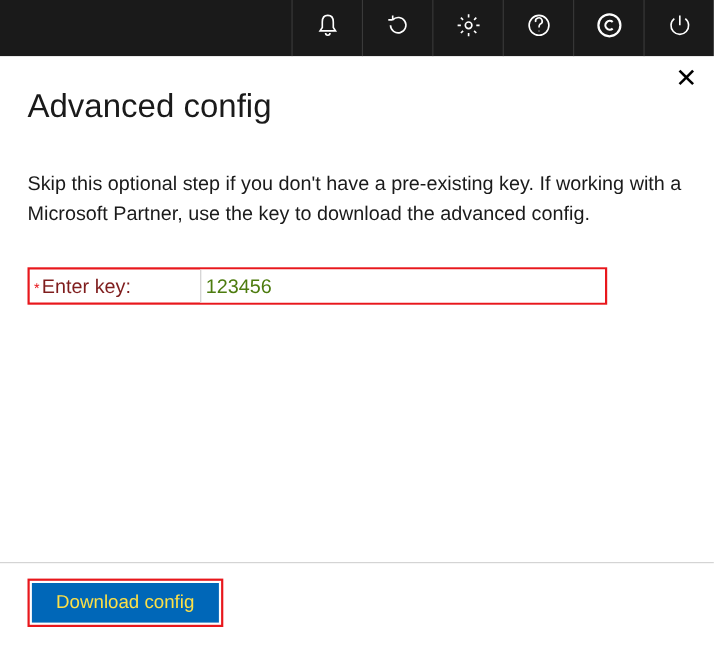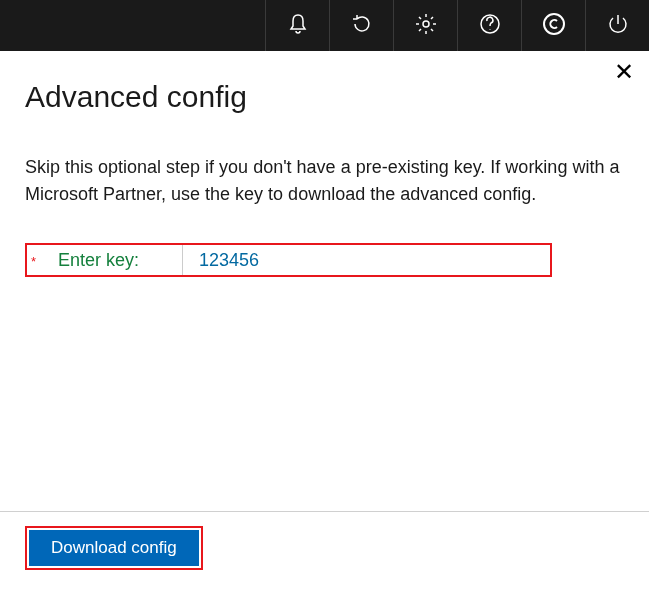--- a/index.html
+++ b/index.html
@@ -77,46 +77,45 @@
       width: 155px;
       padding-left: 4px;
     }
     .required-star {
       color: #e8171c;
       font-size: 13px;
       margin-right: 2px;
     }
     .field-label {
       font-size: 18px;
-      color: #15803d;
-      margin-left: 20px;
+      color: #7f1d1d;
     }
     .field-input {
       flex: 1;
       border: none;
       outline: none;
       font-size: 18px;
       font-family: inherit;
-      color: #0369a1;
+      color: #4d7c0f;
       height: 100%;
-      padding: 0 16px;
+      padding: 0 4px;
       border-left: 1px solid #ccc;
     }
     .footer {
       border-top: 1px solid #d0d0d0;
       padding: 14px 25px;
     }
     .action-btn-wrap {
       display: inline-block;
       border: 2px solid #e8171c;
       padding: 2px;
     }
     .action-btn {
       background: #0067b8;
-      color: #ffffff;
+      color: #fde047;
       border: none;
       font-size: 17px;
       font-family: inherit;
       padding: 8px 22px;
       cursor: pointer;
       font-weight: 400;
     }
   </style>
 </head>
 <body>

